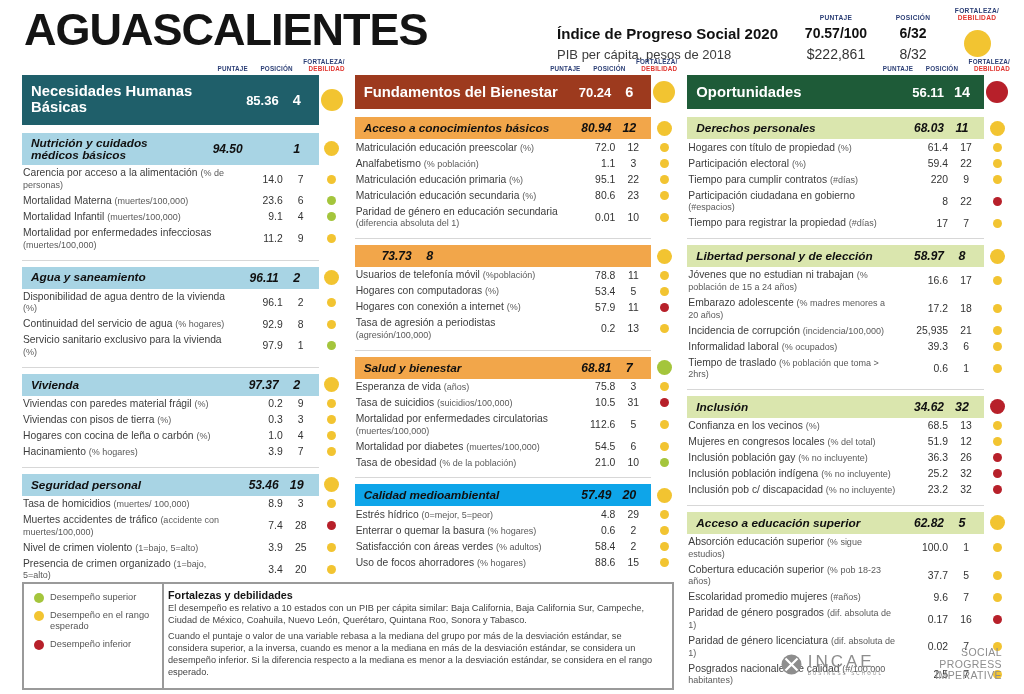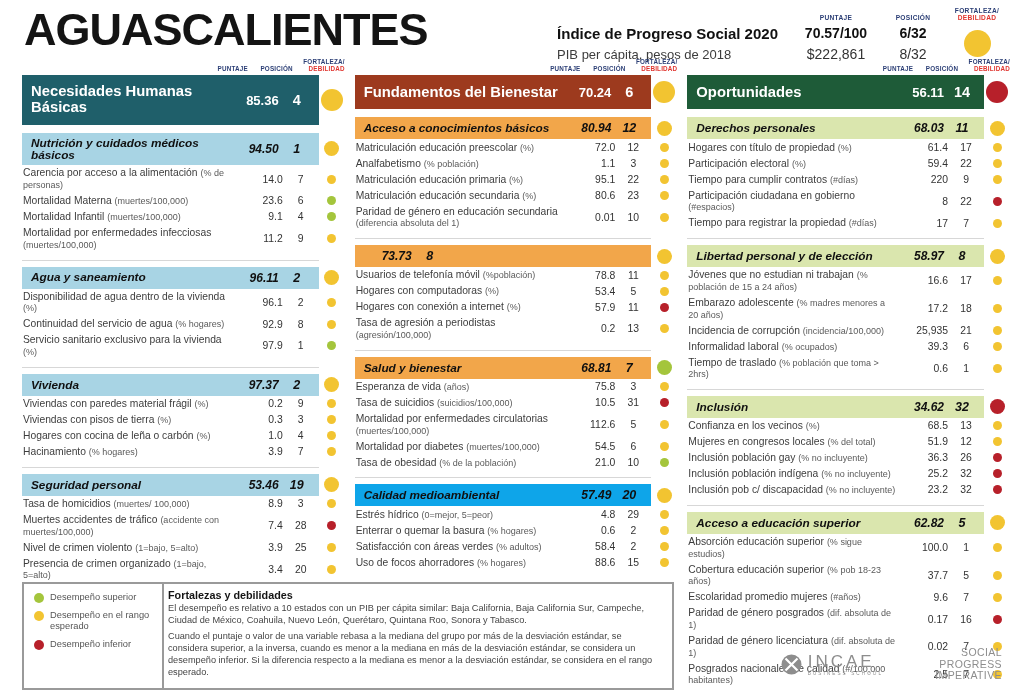--- a/index.html
+++ b/index.html
@@ -130,21 +130,21 @@
           <span class="dim-name">Necesidades Humanas Básicas</span>
           <span class="cell-val dim-score">85.36</span>
           <span class="cell-rank dim-rank">4</span>
         </div>
         <span class="dot-cell">
           <span class="dot dot-lg" style="background: rgb(242, 196, 49);"></span>
         </span>
       </div>
       <div class="section">
         <div class="flex-row">
-          <div class="sec-bar" style="background: rgb(168, 212, 228);">
+          <div class="sec-bar" style="background: rgb(168, 212, 228); gap: 36px;">
             <span class="sec-name">Nutrición y cuidados médicos básicos</span>
             <span class="cell-val sec-score">94.50</span>
             <span class="cell-rank sec-rank">1</span>
           </div>
           <span class="dot-cell">
             <span class="dot dot-md" style="background: rgb(242, 196, 49);"></span>
           </span>
         </div>
         <div class="flex-row ind-row">
           <span class="ind-label"><span class="ind-name">Carencia por acceso a la alimentación</span> <span class="ind-unit">(% de personas)</span></span>

